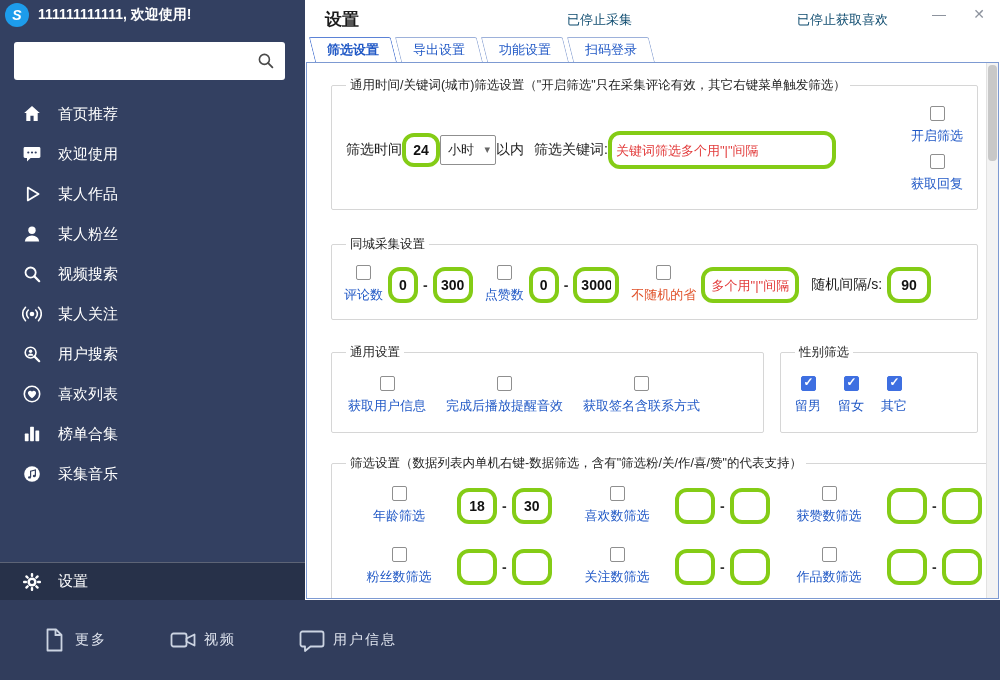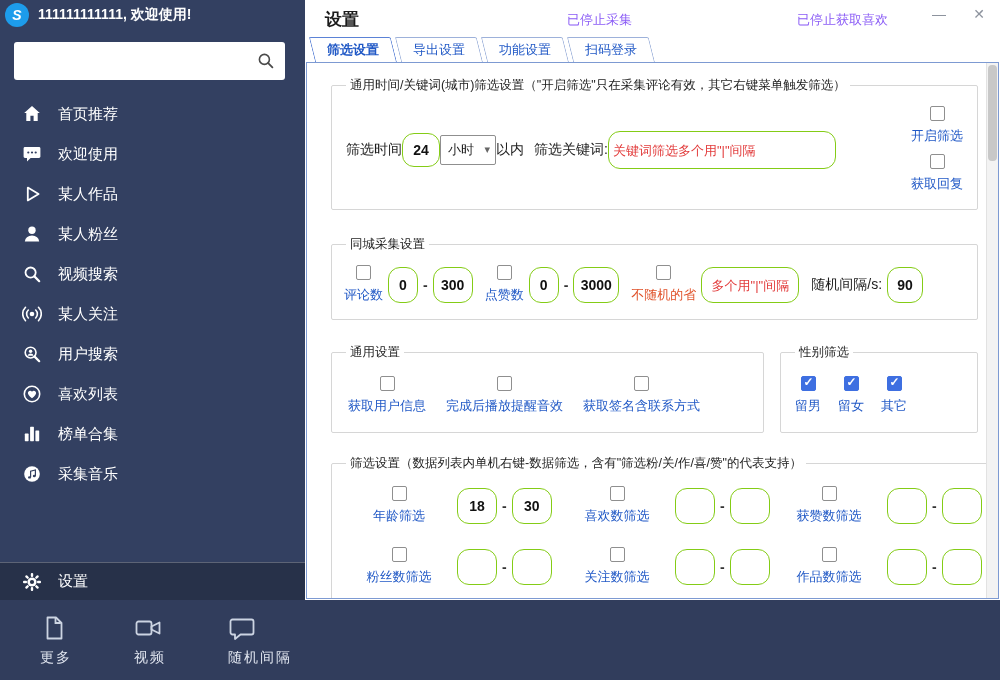--- a/index.html
+++ b/index.html
@@ -21,28 +21,28 @@
   .menu-item { display:flex; align-items:center; gap:16px; height:40px; padding-left:22px;
                color:#fff; font-size:15px; cursor:pointer; }
   .mi { width:20px; height:20px; flex:none; }
   .settings-row { position:absolute; left:0; bottom:0; width:100%; height:38px; background:#273149;
                   border-top:1px solid rgba(255,255,255,.25); display:flex; align-items:center;
                   gap:16px; padding-left:22px; color:#fff; font-size:15px; cursor:pointer; }
 
   
   .bottombar { position:absolute; left:0; top:600px; width:1000px; height:80px; background:#313d5c;
                display:flex; align-items:center; padding-left:40px; gap:62px; }
-  .bb-item { display:flex; flex-direction:column; gap:7px; cursor:pointer; }
+  .bb-item { display:flex; flex-direction:row; align-items:center; gap:7px; cursor:pointer; }
   .bb-item span { color:#dfe4ee; font-size:14px; letter-spacing:2px; }
 
   
   .main { position:absolute; left:305px; top:0; width:695px; height:600px; background:#fff; }
   .titlebar { position:relative; height:36px; }
   .page-title { position:absolute; left:20px; top:8px; font-size:17px; font-weight:700; color:#1b1b1b; }
-  .status { position:absolute; top:11px; font-size:13px; color:#8b5cf6; }
+  .status { position:absolute; top:11px; font-size:13px; color:#0c4a6e; }
   .status-collect { left:262px; }
   .status-like { left:492px; }
   .winbtns { position:absolute; right:12px; top:6px; display:flex; gap:22px; }
   .winbtn { color:#8d939e; font-size:14px; width:18px; text-align:center; cursor:pointer; }
 
   
   .tabs { position:absolute; left:10px; top:37px; height:25px; display:flex; }
   .tab { position:relative; height:25px; margin-right:4px; cursor:pointer; }
   .tab .shape { position:absolute; inset:0; background:#fff; border:1px solid #9db1da; border-bottom:none;
                 transform:skewX(14deg); transform-origin:0 100%; border-radius:2px 2px 0 0; }
@@ -62,24 +62,24 @@
   fieldset.fs { border:1px solid #d6d6d6; border-radius:2px; padding:0 12px; }
   fieldset.fs legend { font-size:12.5px; color:#1d1d1d; padding:0 4px; margin-left:2px; }
   .fs1 { margin-top:10px; }
   .fs2 { margin-top:26px; }
   .fsrow34 { margin-top:24px; display:flex; gap:16px; }
   .fs3 { flex:1 1 auto; }
   .fs4 { width:198px; flex:none; }
   .fs5 { margin-top:22px; }
 
   .lbl-dark { font-size:14px; color:#1d1d1d; white-space:nowrap; }
-  .inp { border:1px solid #84cc16; border-radius:12px; background:#fff; height:34px; padding:0 4px;
+  .inp { border:4px solid #84cc16; border-radius:12px; background:#fff; height:34px; padding:0 4px;
          font-family:inherit; font-size:14px; font-weight:700; color:#111; text-align:center; }
   .h36 { height:36px; } .h38 { height:38px; }
-  .w30{width:30px}.w36{width:36px}.w38{width:38px}.w40{width:40px}.w46{width:46px}.w98{width:98px}.w228{width:228px;text-align:left;font-weight:400;}
+  .w30{width:30px}.w36{width:44px}.w38{width:38px}.w40{width:40px}.w46{width:46px}.w98{width:98px}.w228{width:228px;text-align:left;font-weight:400;}
   .red-ph::placeholder { color:#e23b3b; opacity:1; font-weight:400; font-size:13px; }
   .dash { font-size:14px; color:#333; font-weight:700; }
 
   .select { width:56px; height:30px; border:1px solid #8f8f8f; border-radius:2px; display:flex;
             align-items:center; justify-content:space-between; padding:0 5px 0 7px; font-size:13px;
             color:#222; cursor:pointer; background:#fff; }
   .select::after { content:'▾'; color:#666; font-size:11px; }
 
   .cb-item { display:inline-flex; align-items:center; gap:6px; cursor:pointer; white-space:nowrap;flex-direction:column; }
   .cb { width:15px; height:15px; border:1px solid #8f8f8f; border-radius:2px; background:#fff;
@@ -439,17 +439,17 @@
       <svg width="28" height="28" viewBox="0 0 28 28">
         <rect x="2.5" y="7.5" width="15" height="13" rx="2" fill="none" stroke="#ccd4e2" stroke-width="1.8"></rect>
         <path d="m17.5 12.5 8-4v11l-8-4z" fill="none" stroke="#ccd4e2" stroke-width="1.8" stroke-linejoin="round"></path>
       </svg>
       <span>视频</span>
     </div>
     <div class="bb-item">
       <svg width="28" height="28" viewBox="0 0 28 28">
         <path d="M4.5 5.5h19a2 2 0 0 1 2 2v11a2 2 0 0 1-2 2H12.5L7 25v-4.5H4.5a2 2 0 0 1-2-2v-11a2 2 0 0 1 2-2z" fill="none" stroke="#ccd4e2" stroke-width="1.8" stroke-linejoin="round"></path>
       </svg>
-      <span>随机间隔</span>
+      <span>用户信息</span>
     </div>
   </footer>
 
 </div>
 
 </body></html>

